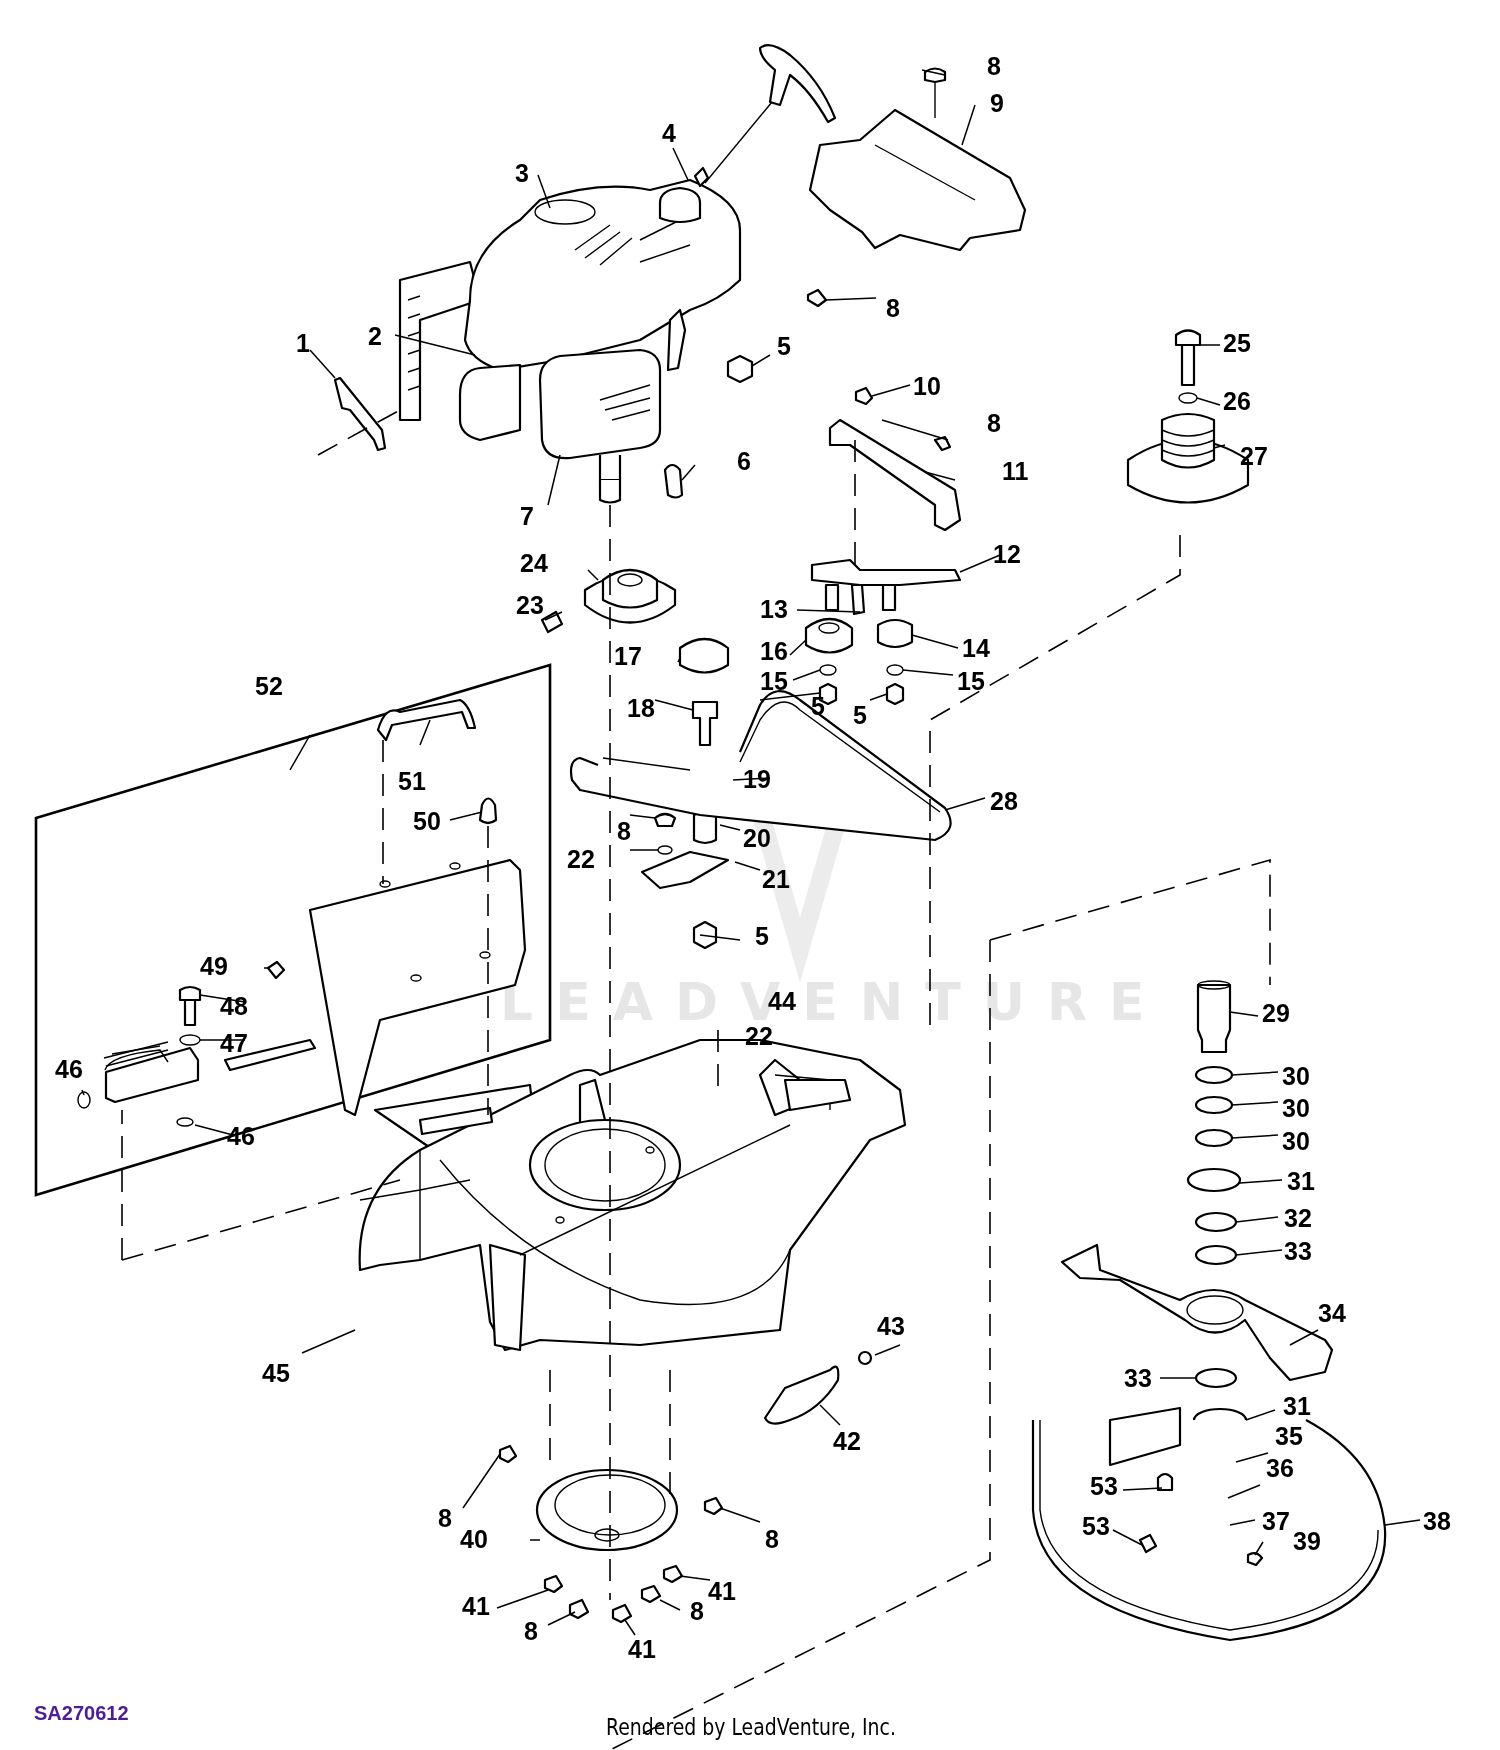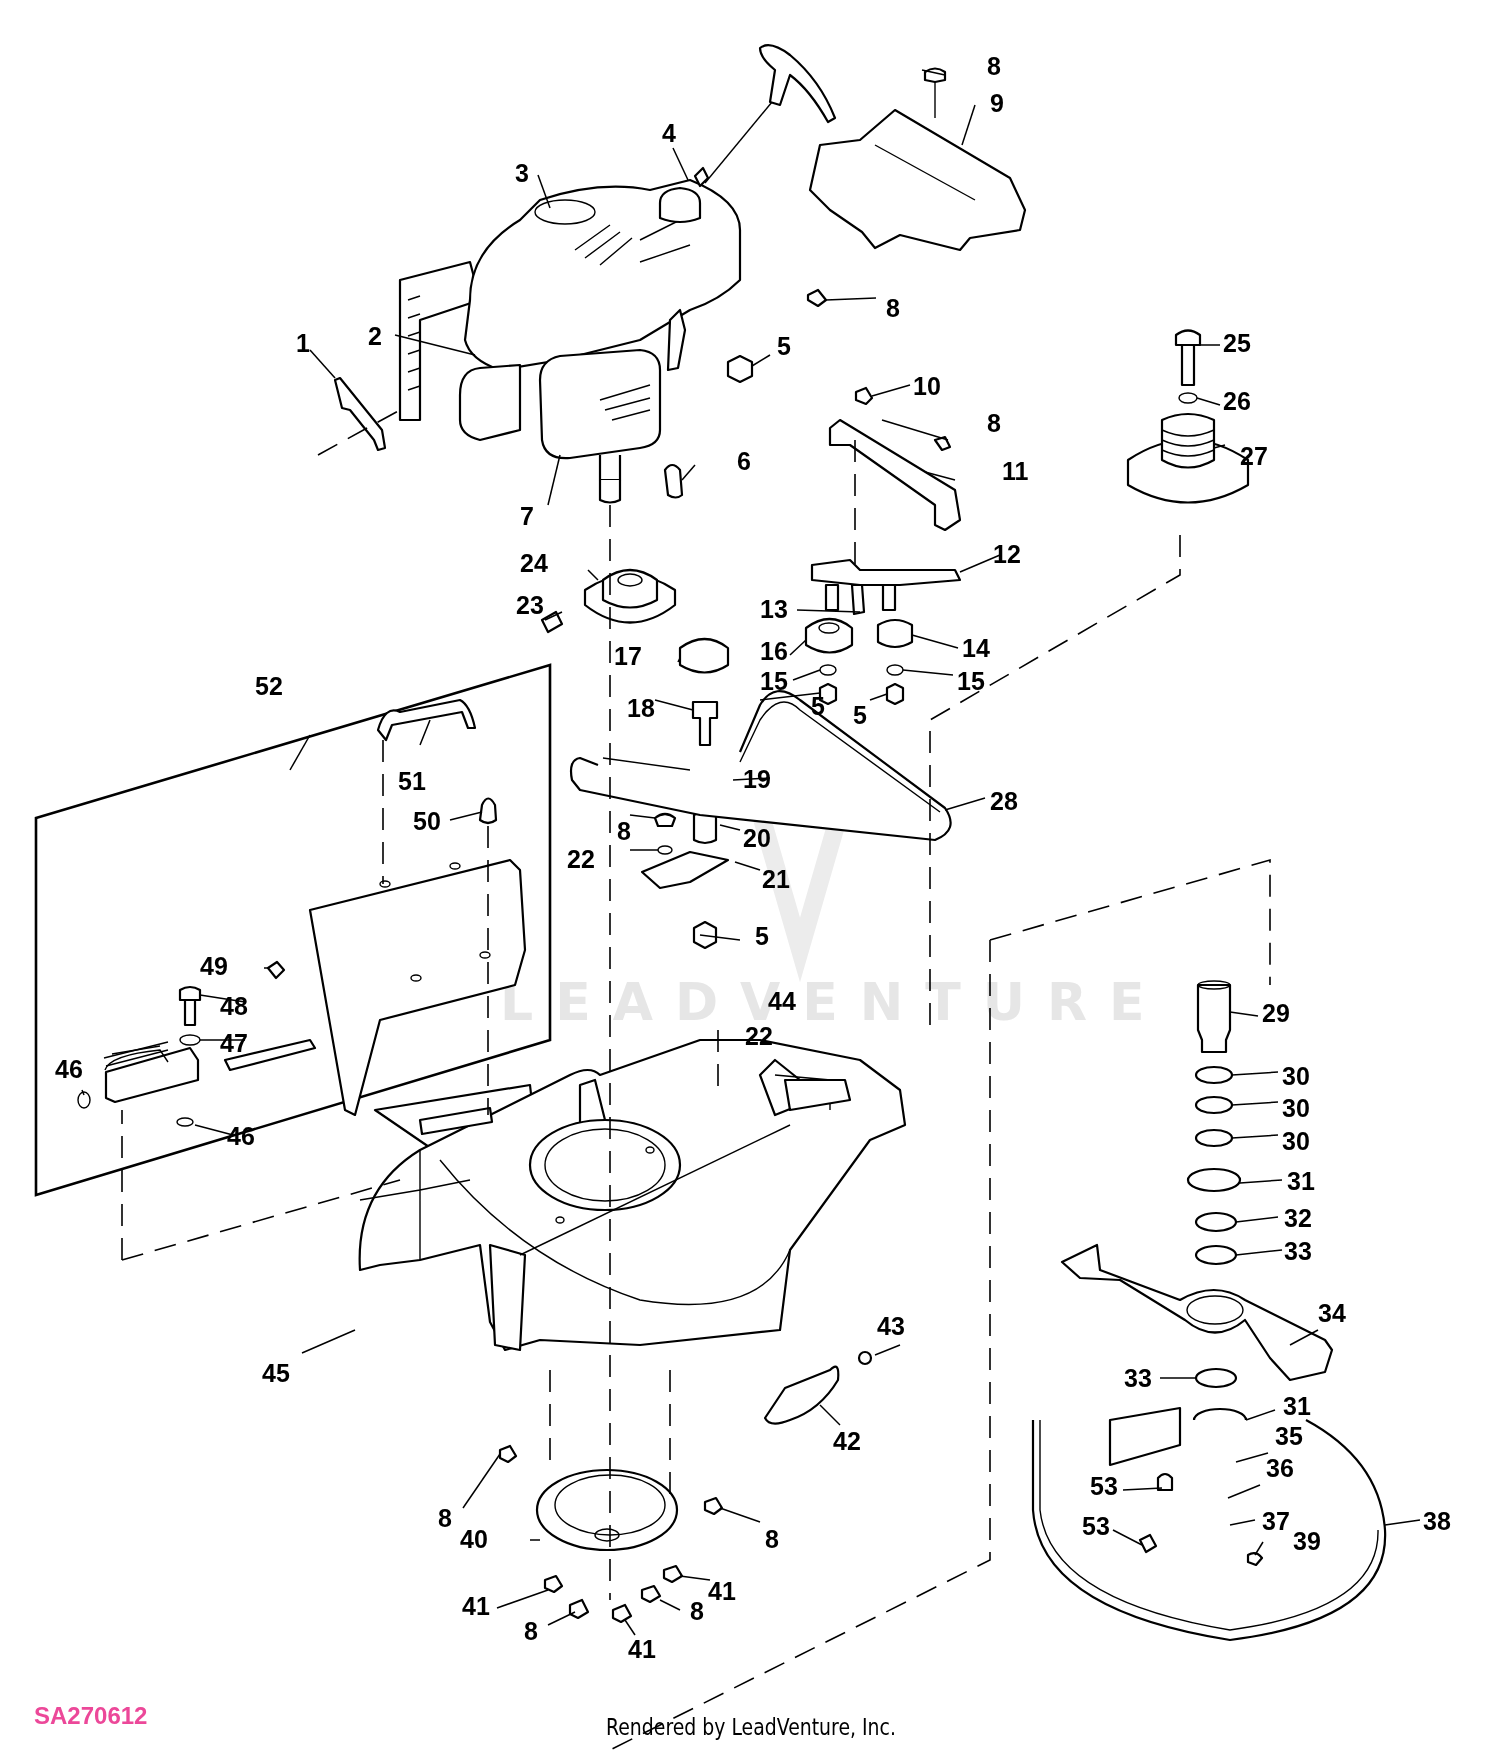--- a/index.html
+++ b/index.html
@@ -6,21 +6,21 @@
   body { width:1500px; height:1750px; position:relative; overflow:hidden; font-family:"Liberation Sans", sans-serif; }
   #diagram { position:absolute; left:0; top:0; width:1500px; height:1750px; }
   .part { fill:#ffffff; stroke:#000; stroke-width:2.2; stroke-linejoin:round; }
   .thin { fill:none; stroke:#000; stroke-width:1.4; }
   .leader { fill:none; stroke:#000; stroke-width:1.5; }
   .dash { fill:none; stroke:#000; stroke-width:1.6; stroke-dasharray:22 12; }
   .frame { fill:none; stroke:#000; stroke-width:2.6; }
   .callout { font-family:"Liberation Sans", sans-serif; font-weight:bold; font-size:25px; fill:#000; }
   .wm { font-family:"DejaVu Sans", sans-serif; font-size:52px; letter-spacing:22px; fill:#e6e6e6; font-weight:bold; }
   .wm-logo { fill:none; stroke:#ececec; stroke-width:18; }
-  #diagram-id { position:absolute; left:34px; top:1702px; font-weight:bold; font-size:24px; color:#ec4899; font-family:"Liberation Sans", sans-serif; }
+  #diagram-id { position:absolute; left:34px; top:1702px; font-weight:bold; font-size:20px; color:#4c1d95; font-family:"Liberation Sans", sans-serif; }
   #render-credit { position:absolute; left:606px; top:1714px; font-size:23px; color:#000; font-family:"DejaVu Sans", sans-serif; transform:scaleX(0.82); transform-origin:left top; }
 </style>
 </head>
 <body>
 
 <svg id="diagram" viewBox="0 0 1500 1750" xmlns="http://www.w3.org/2000/svg">
 
   <g>
     <path class="wm-logo" d="M745 760 L800 950 L855 760"></path>
     <text class="wm" x="500" y="1020">LEADVENTURE</text>

